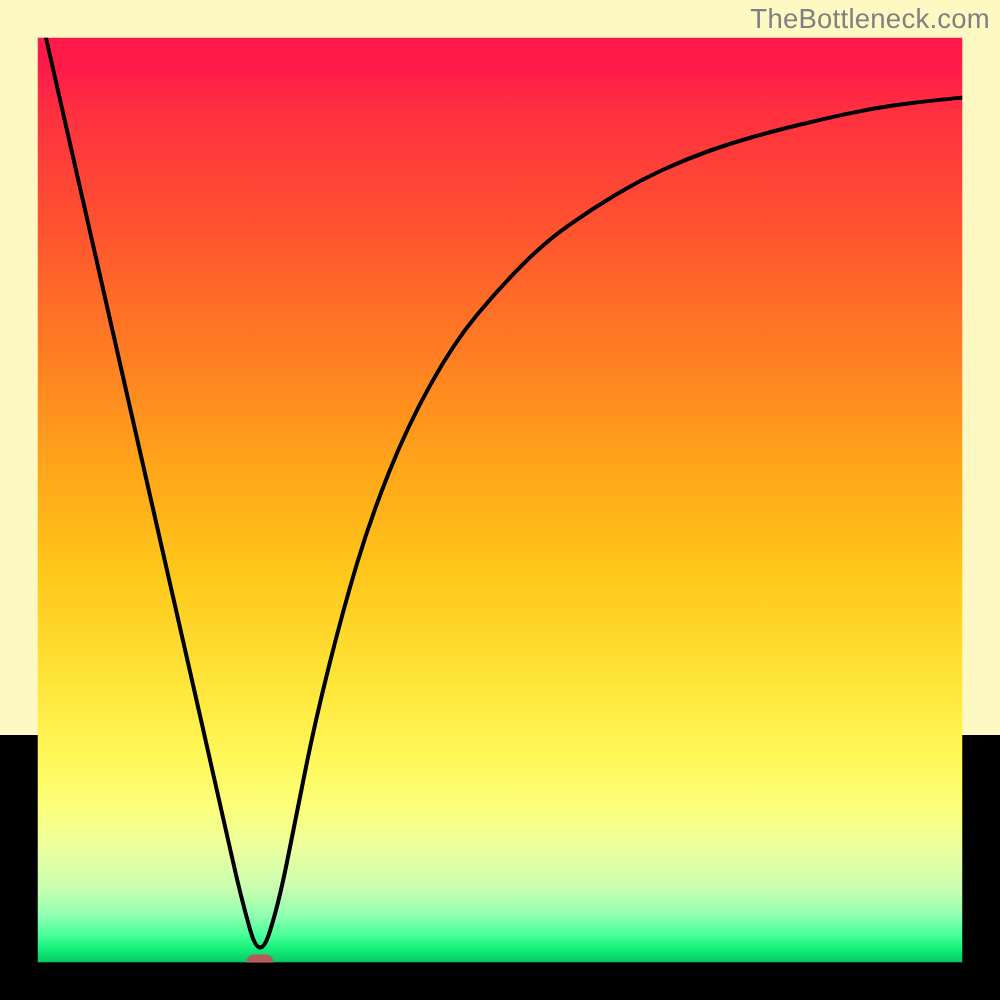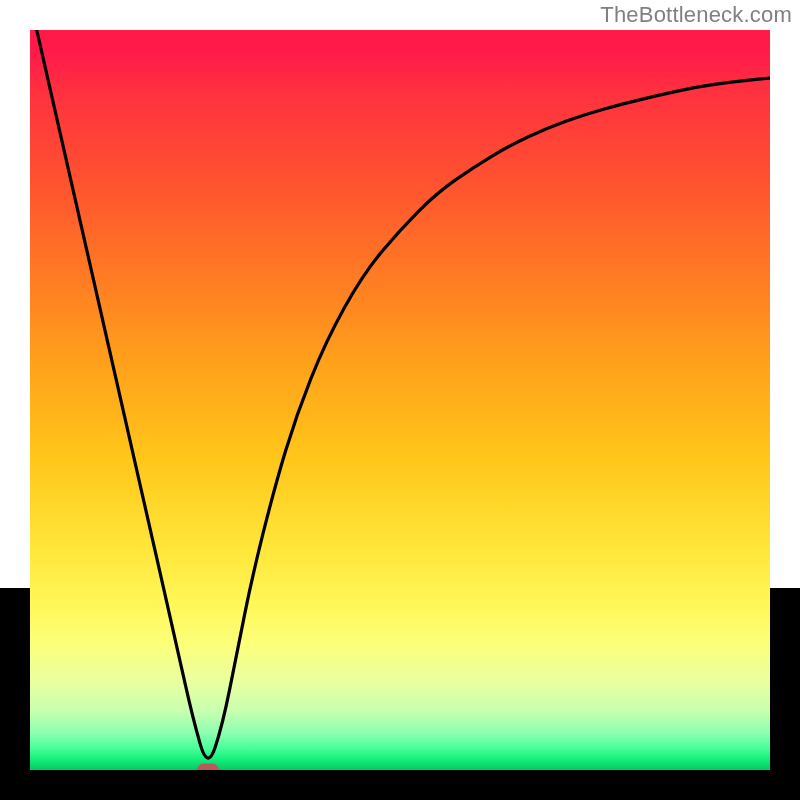--- a/index.html
+++ b/index.html
@@ -8,21 +8,21 @@
     width: 800px;
     height: 800px;
     overflow: hidden;
     background: #000;
     font-family: Arial, Helvetica, sans-serif;
   }
   .frame {
     position: relative;
     width: 800px;
     height: 588px;
-    background: #ffffff;
+    background: #fef9c3;
   }
   .watermark {
     position: absolute;
     top: 2px;
     right: 8px;
     color: #808080;
     font-size: 22px;
     font-weight: 400;
     letter-spacing: 0.2px;
     z-index: 10;

